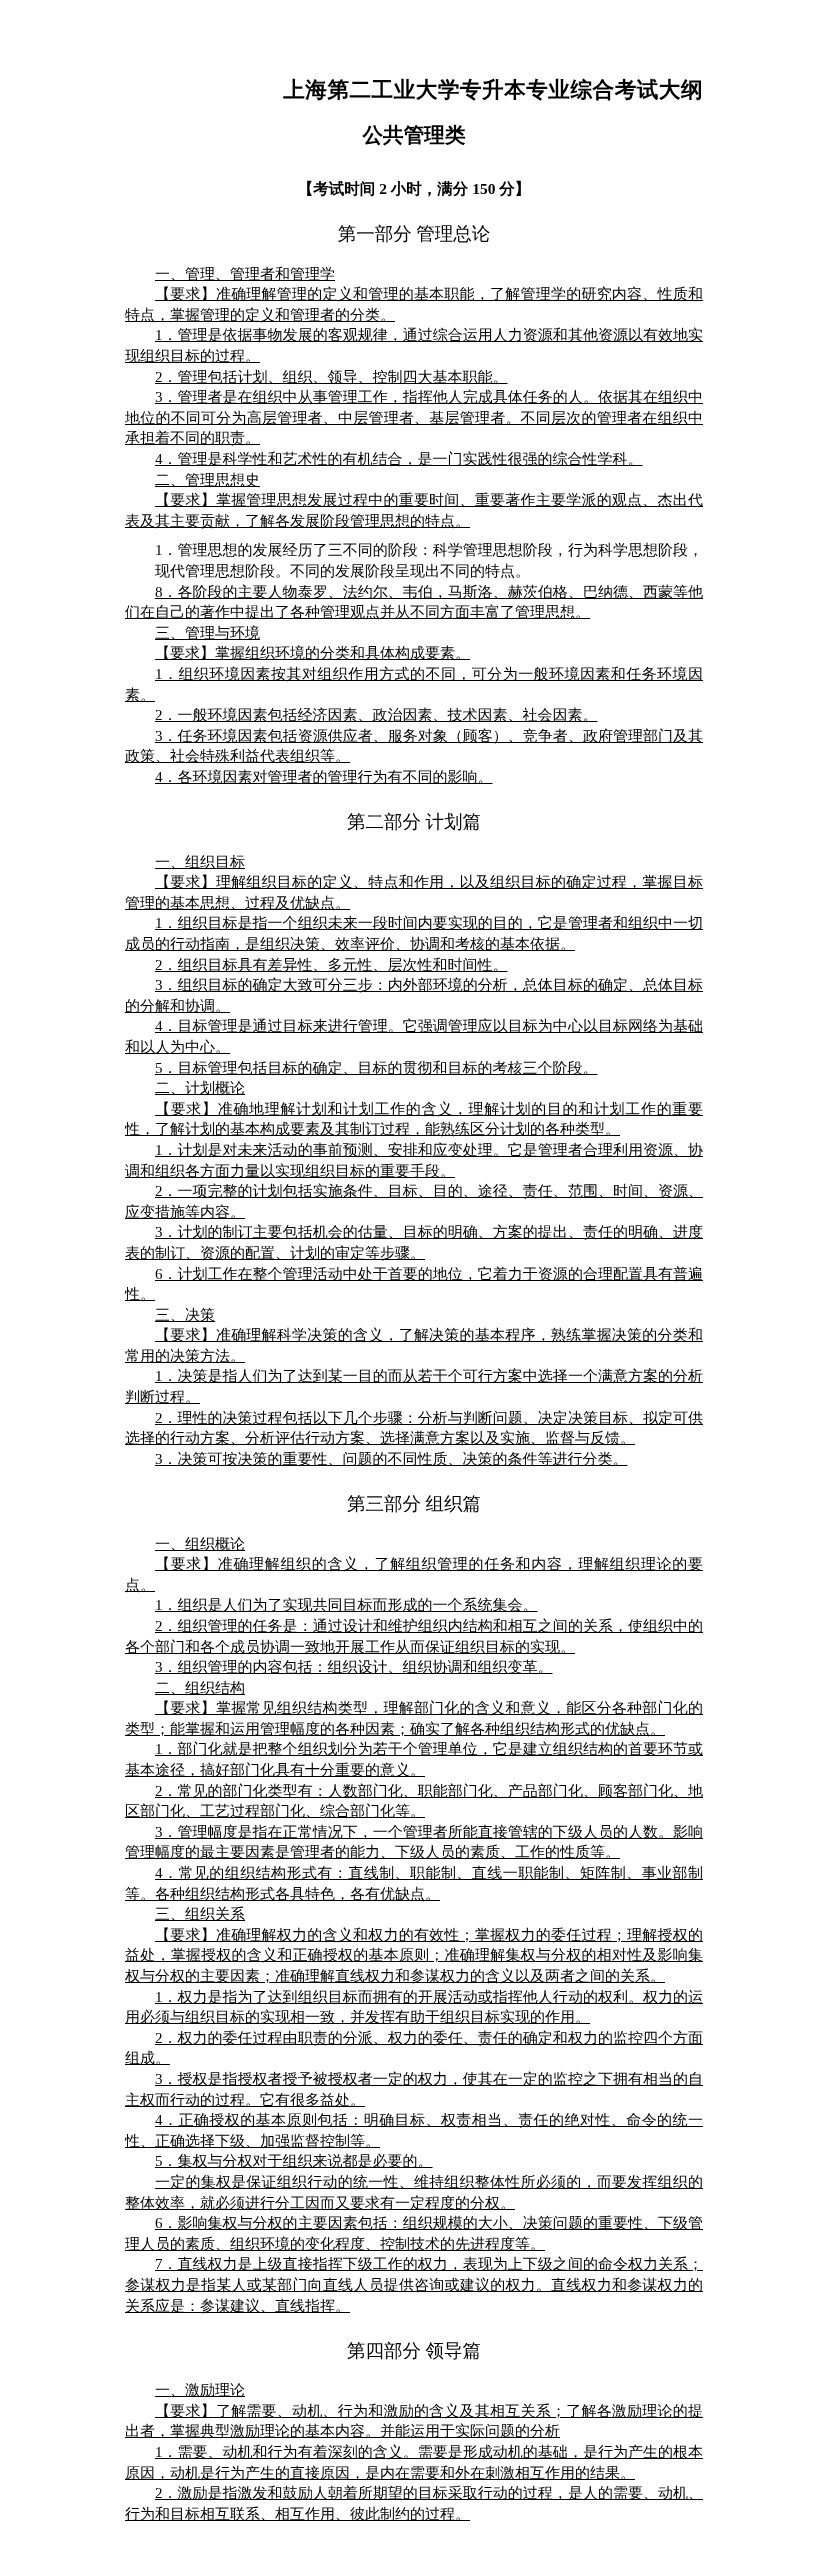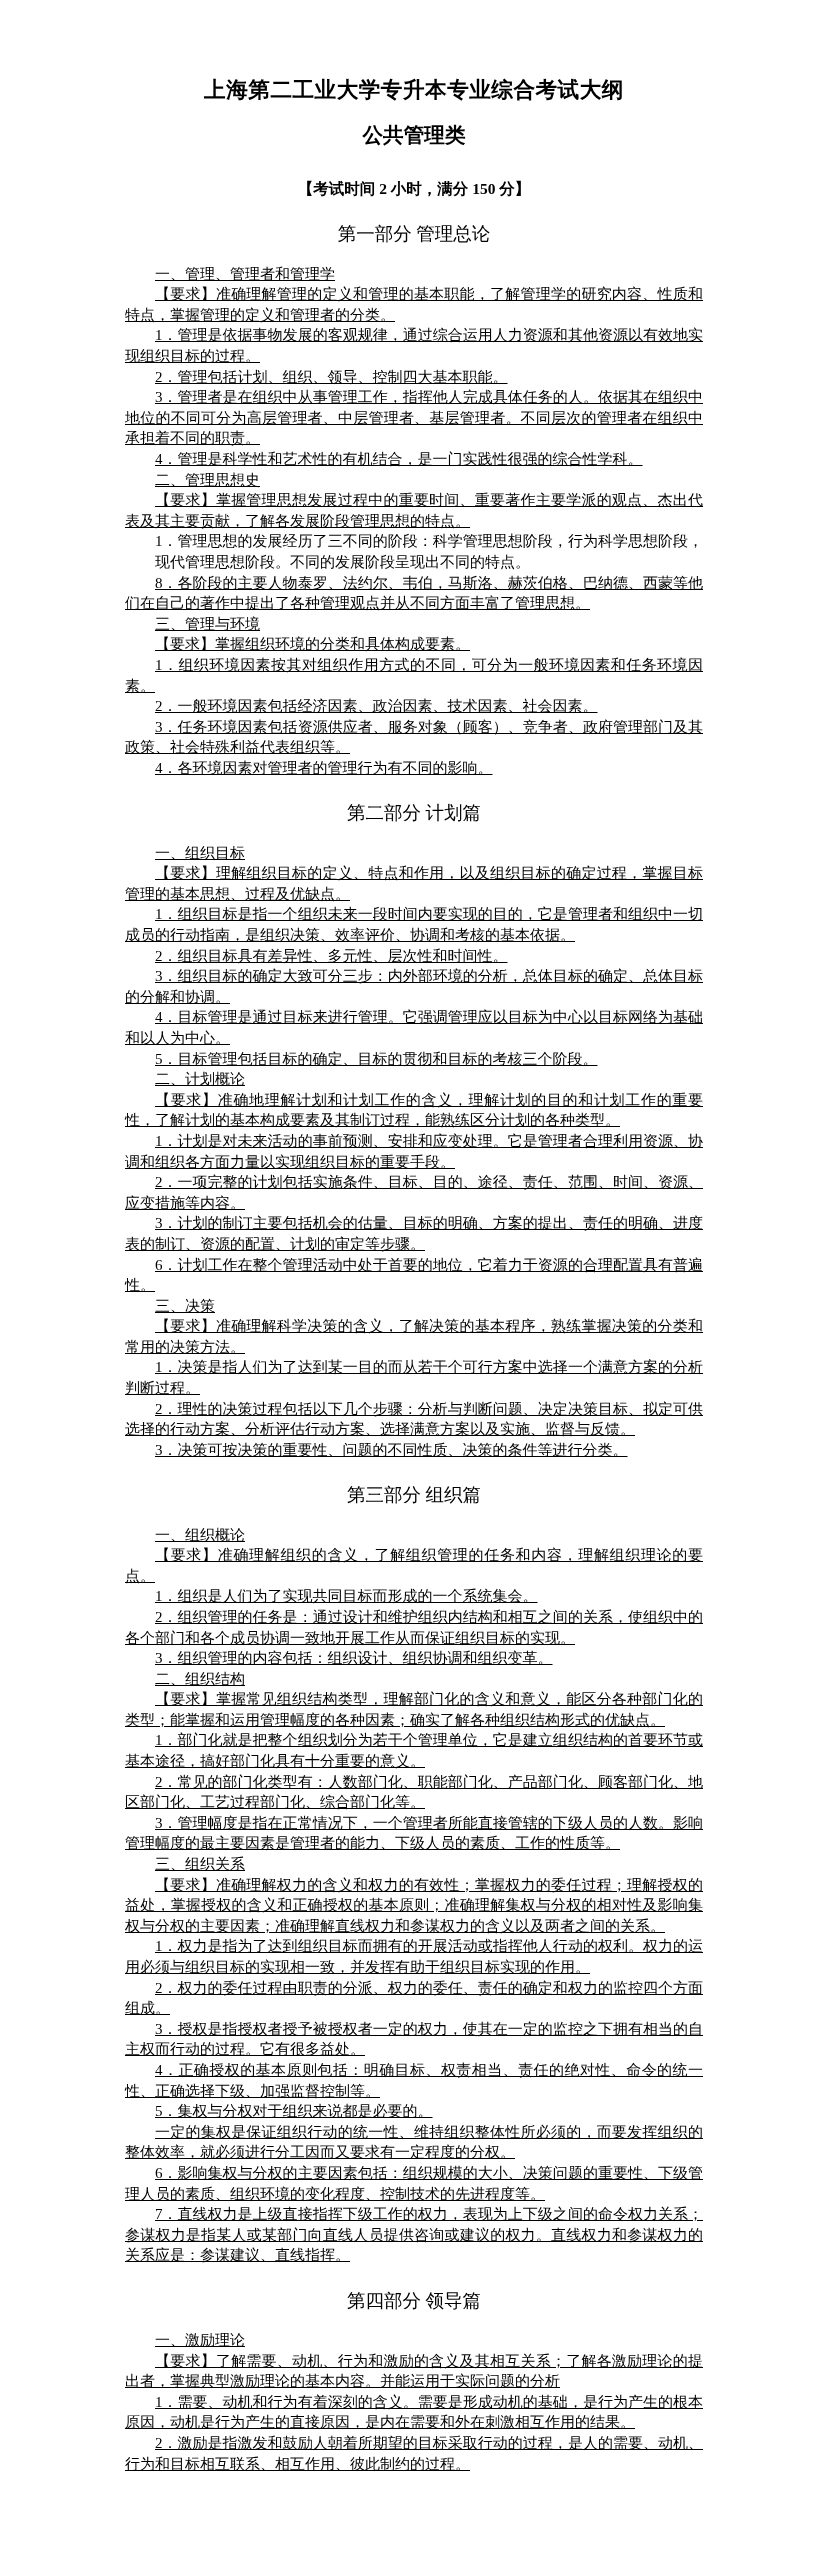--- a/index.html
+++ b/index.html
@@ -13,21 +13,21 @@
     font-family: "Liberation Serif", "DejaVu Serif", serif;
   }
   .content {
     padding: 75px 115px 0 125px; 
   }
   .doc-title {
     margin: 0;
     font-family: "Liberation Sans", "DejaVu Sans", sans-serif;
     font-size: 21.6px;
     font-weight: bold;
-    text-align: center;
+    text-align: right;
     line-height: 30px;
     letter-spacing: 0.5px;
   }
   .doc-subtitle {
     margin: 16px 0 0 0;
     font-family: Liberation Sans, sans-serif;
     font-size: 20.6px;
     font-weight: bold;
     text-align: center;
     line-height: 27px;
@@ -46,21 +46,21 @@
     text-align: center;
     line-height: 26px;
   }
   .para {
     margin: 0;
     font-size: 15px;
     line-height: 20.6px;
     text-align: justify;
   }
   .para.indent { text-indent: 2em; text-decoration: underline; }
-  .para.hang { padding-left: 2em; text-indent: 0; }
+  .para.hang { padding-left: 2em; text-indent: 0; margin-top: 9px; }
 </style>
 </head>
 <body>
 
 <div class="page">
   <div class="content">
     <h1 class="doc-title">上海第二工业大学专升本专业综合考试大纲</h1>
     <h2 class="doc-subtitle">公共管理类</h2>
     <p class="exam-info">【考试时间 2 小时，满分 150 分】</p>
 
@@ -105,20 +105,21 @@
         <p class="para indent">一、组织概论</p>
         <p class="para indent">【要求】准确理解组织的含义，了解组织管理的任务和内容，理解组织理论的要点。</p>
         <p class="para indent">1．组织是人们为了实现共同目标而形成的一个系统集会。</p>
         <p class="para indent">2．组织管理的任务是：通过设计和维护组织内结构和相互之间的关系，使组织中的各个部门和各个成员协调一致地开展工作从而保证组织目标的实现。</p>
         <p class="para indent">3．组织管理的内容包括：组织设计、组织协调和组织变革。</p>
         <p class="para indent">二、组织结构</p>
         <p class="para indent">【要求】掌握常见组织结构类型，理解部门化的含义和意义，能区分各种部门化的类型；能掌握和运用管理幅度的各种因素；确实了解各种组织结构形式的优缺点。</p>
         <p class="para indent">1．部门化就是把整个组织划分为若干个管理单位，它是建立组织结构的首要环节或基本途径，搞好部门化具有十分重要的意义。</p>
         <p class="para indent">2．常见的部门化类型有：人数部门化、职能部门化、产品部门化、顾客部门化、地区部门化、工艺过程部门化、综合部门化等。</p>
         <p class="para indent">3．管理幅度是指在正常情况下，一个管理者所能直接管辖的下级人员的人数。影响管理幅度的最主要因素是管理者的能力、下级人员的素质、工作的性质等。</p>
+        <p class="para indent">4．常见的组织结构形式有：直线制、职能制、直线一职能制、矩阵制、事业部制等。各种组织结构形式各具特色，各有优缺点。</p>
         <p class="para indent">三、组织关系</p>
         <p class="para indent">【要求】准确理解权力的含义和权力的有效性；掌握权力的委任过程；理解授权的益处，掌握授权的含义和正确授权的基本原则；准确理解集权与分权的相对性及影响集权与分权的主要因素；准确理解直线权力和参谋权力的含义以及两者之间的关系。</p>
         <p class="para indent">1．权力是指为了达到组织目标而拥有的开展活动或指挥他人行动的权利。权力的运用必须与组织目标的实现相一致，并发挥有助于组织目标实现的作用。</p>
         <p class="para indent">2．权力的委任过程由职责的分派、权力的委任、责任的确定和权力的监控四个方面组成。</p>
         <p class="para indent">3．授权是指授权者授予被授权者一定的权力，使其在一定的监控之下拥有相当的自主权而行动的过程。它有很多益处。</p>
         <p class="para indent">4．正确授权的基本原则包括：明确目标、权责相当、责任的绝对性、命令的统一性、正确选择下级、加强监督控制等。</p>
         <p class="para indent">5．集权与分权对于组织来说都是必要的。</p>
         <p class="para indent">一定的集权是保证组织行动的统一性、维持组织整体性所必须的，而要发挥组织的整体效率，就必须进行分工因而又要求有一定程度的分权。</p>
         <p class="para indent">6．影响集权与分权的主要因素包括：组织规模的大小、决策问题的重要性、下级管理人员的素质、组织环境的变化程度、控制技术的先进程度等。</p>
         <p class="para indent">7．直线权力是上级直接指挥下级工作的权力，表现为上下级之间的命令权力关系；参谋权力是指某人或某部门向直线人员提供咨询或建议的权力。直线权力和参谋权力的关系应是：参谋建议、直线指挥。</p>

